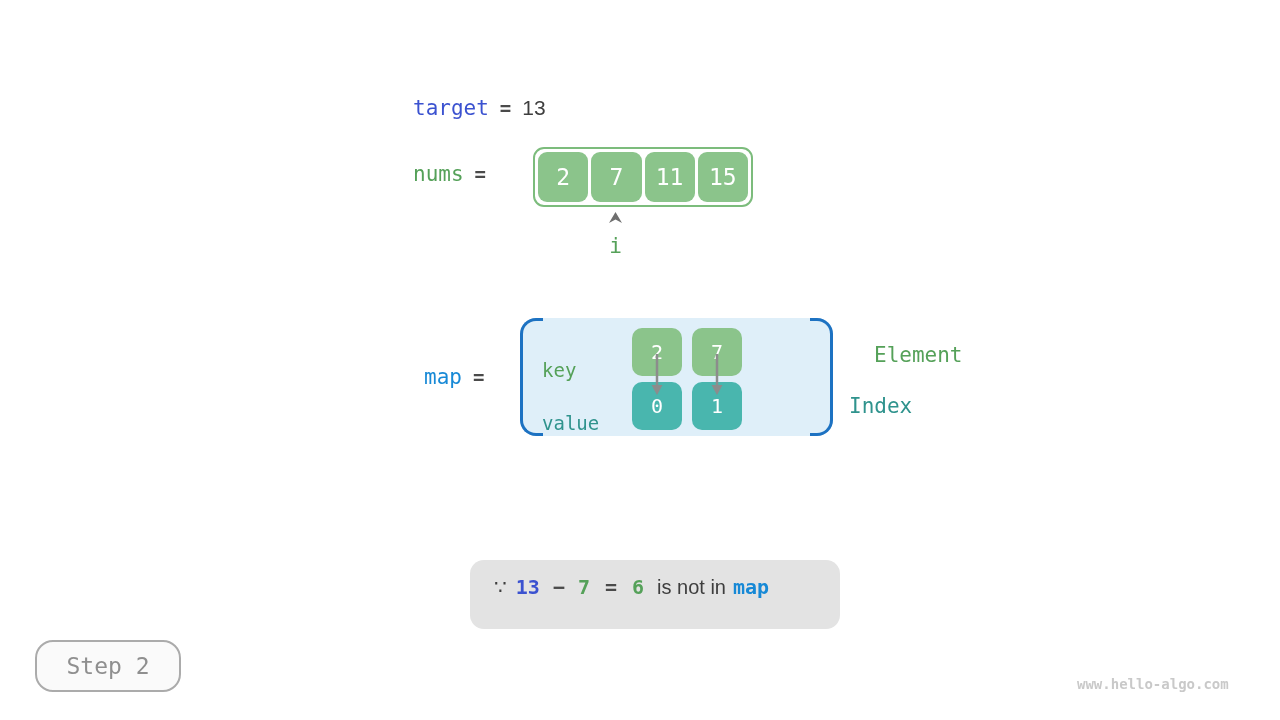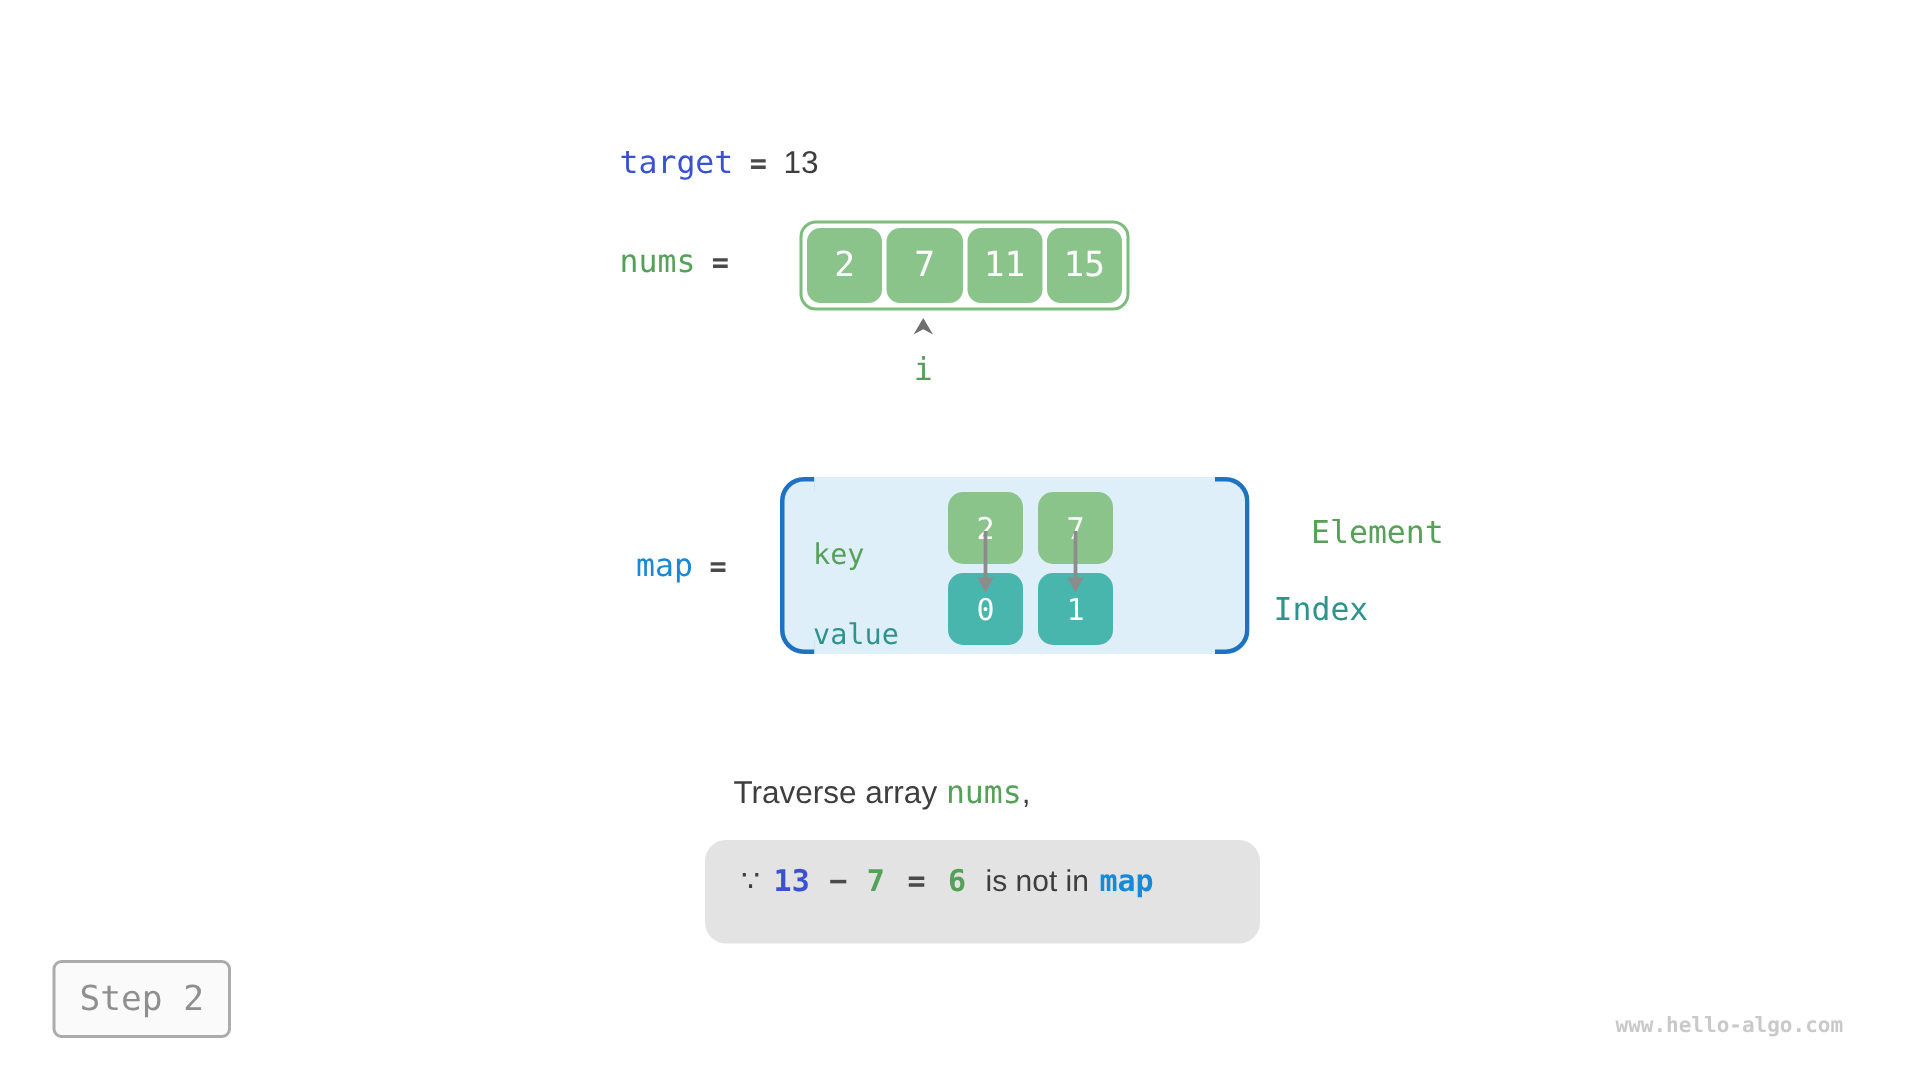--- a/index.html
+++ b/index.html
@@ -66,22 +66,22 @@
   }
   .reason-line{font-size:20px;line-height:34px;white-space:nowrap;}
   .sym{margin-right:9px;color:var(--dark-text,#3E3E3E);}
   .tok{font-family:"DejaVu Sans Mono",monospace;font-weight:bold;font-size:20px;}
   .mr13{margin-right:13px;} .mr16{margin-right:15px;} .mr7{margin-right:7px;} .mr6{margin-right:6px;} .ml6{margin-left:6px;}
   .tok-dark{color:var(--muted-text,#4A4A4A);}
   .tok-green{color:var(--green-text,#4E9B4E);}
 
   
   .step-button{
-    left:35px;top:640px;width:119px;height:52px;box-sizing:border-box;
-    background:#FAFAFA;border:2px solid var(--step-border,#ABABAB);border-radius:6px;
+    left:35px;top:640px;width:146px;height:52px;box-sizing:border-box;
+    background:#FAFAFA;border:2px solid var(--step-border,#ABABAB);border-radius:18px;
     display:flex;align-items:center;justify-content:center;
     color:var(--step-text,#8F8F8F);font-size:23px;
   }
   .watermark{left:1077px;top:676px;font-family:"DejaVu Sans Mono",monospace;font-size:14px;color:var(--watermark-gray,#C9C9C9);font-weight:bold;white-space:nowrap;}
 </style>
 </head>
 <body>
 
 <div class="canvas">
 
@@ -127,23 +127,20 @@
         <path d="M131.5 67 L142.5 67 L137 77 Z" stroke="none"></path>
         <line x1="197" y1="36" x2="197" y2="68"></line>
         <path d="M191.5 67 L202.5 67 L197 77 Z" stroke="none"></path>
       </g>
     </svg>
   </div>
 
   <div class="abs element-label mono">Element</div>
   <div class="abs index-label mono">Index</div>
 
-  <div class="abs caption">
-    <span>Traverse array </span><span class="mono kw-green code">nums</span><span>,</span>
-  </div>
 
   <div class="abs reason-box">
     <div class="reason-line">
       <span class="sym">∵</span><span class="tok kw-blue mr13">13</span><span class="tok tok-dark mr13">−</span><span class="tok tok-green mr16">7</span><span class="tok tok-dark mr16">=</span><span class="tok tok-green mr13">6</span><span class="mr7">is not in</span><span class="tok kw-codeblue">map</span>
     </div>
   </div>
 
   <div class="abs step-button mono">Step 2</div>
   <div class="abs watermark">www.hello-algo.com</div>
 

